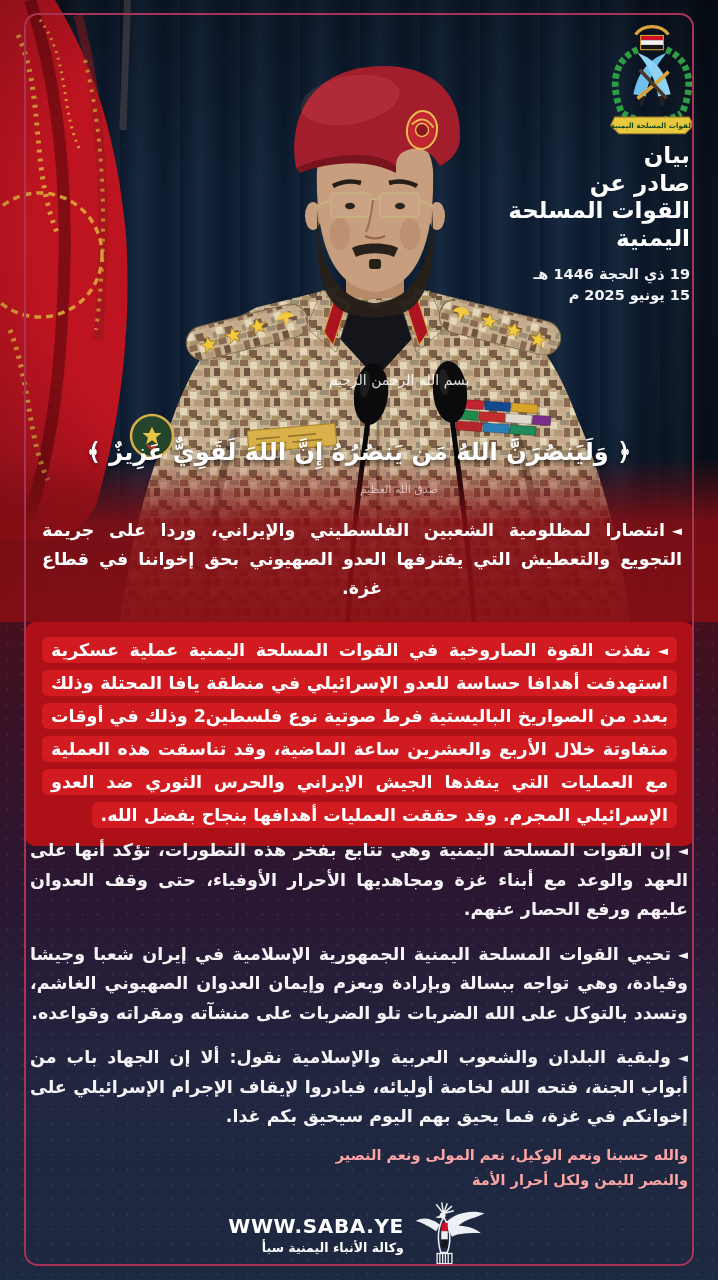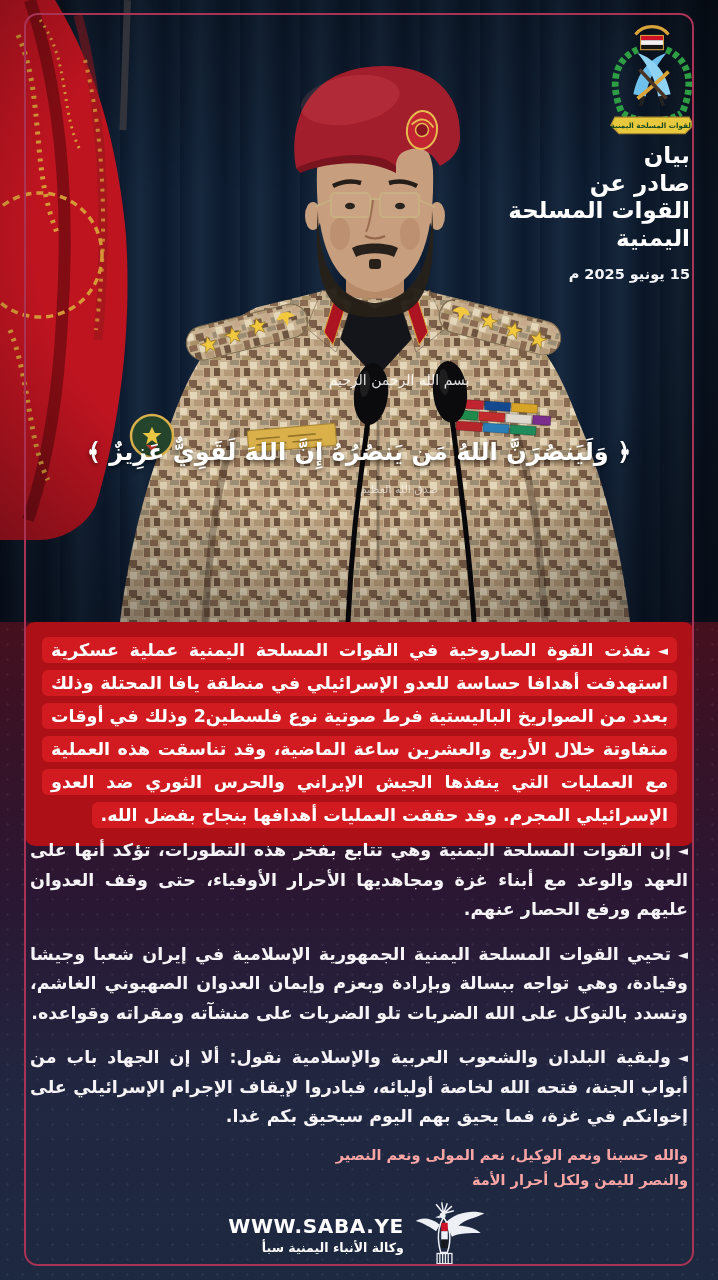--- a/index.html
+++ b/index.html
@@ -252,28 +252,32 @@
       <text x="44" y="103" font-size="7" fill="#184a22" text-anchor="middle" font-weight="bold">القوات المسلحة اليمنية</text>
     </svg>
   </div>
 
   <div class="header-text">
     <div class="t">بيان</div>
     <div class="t">صادر عن</div>
     <div class="t">القوات المسلحة</div>
     <div class="t">اليمنية</div>
     <div class="dates">
+      <div>19 ذي الحجة 1446 هـ</div>
       <div>15 يونيو 2025 م</div>
     </div>
   </div>
 
   <div class="bismillah">بسم الله الرحمن الرحيم</div>
   <div class="verse">﴿ وَلَيَنصُرَنَّ اللهُ مَن يَنصُرُهُ إِنَّ اللهَ لَقَوِيٌّ عَزِيزٌ ﴾</div>
   <div class="sadaqa">صدق الله العظيم</div>
 
+  <div class="p1wrap">
+    <p><span class="bullet">◄</span><span>انتصارا لمظلومية الشعبين الفلسطيني والإيراني، وردا على جريمة التجويع والتعطيش التي يقترفها العدو الصهيوني بحق إخواننا في قطاع غزة.</span></p>
+  </div>
 
   <div class="red-block">
     <p><span class="hl"><span class="bullet">◄</span><span>نفذت القوة الصاروخية في القوات المسلحة اليمنية عملية عسكرية استهدفت أهدافا حساسة للعدو الإسرائيلي في منطقة يافا المحتلة وذلك بعدد من الصواريخ الباليستية فرط صوتية نوع فلسطين2 وذلك في أوقات متفاوتة خلال الأربع والعشرين ساعة الماضية، وقد تناسقت هذه العملية مع العمليات التي ينفذها الجيش الإيراني والحرس الثوري ضد العدو الإسرائيلي المجرم. وقد حققت العمليات أهدافها بنجاح بفضل الله.</span></span></p>
   </div>
 
   <div class="body-text">
     <p><span class="bullet">◄</span><span>إن القوات المسلحة اليمنية وهي تتابع بفخر هذه التطورات، تؤكد أنها على العهد والوعد مع أبناء غزة ومجاهديها الأحرار الأوفياء، حتى وقف العدوان عليهم ورفع الحصار عنهم.</span></p>
     <p><span class="bullet">◄</span><span>تحيي القوات المسلحة اليمنية الجمهورية الإسلامية في إيران شعبا وجيشا وقيادة، وهي تواجه ببسالة وبإرادة وبعزم وإيمان العدوان الصهيوني الغاشم، وتسدد بالتوكل على الله الضربات تلو الضربات على منشآته ومقراته وقواعده.</span></p>
     <p><span class="bullet">◄</span><span>ولبقية البلدان والشعوب العربية والإسلامية نقول: ألا إن الجهاد باب من أبواب الجنة، فتحه الله لخاصة أوليائه، فبادروا لإيقاف الإجرام الإسرائيلي على إخوانكم في غزة، فما يحيق بهم اليوم سيحيق بكم غدا.</span></p>
   </div>

